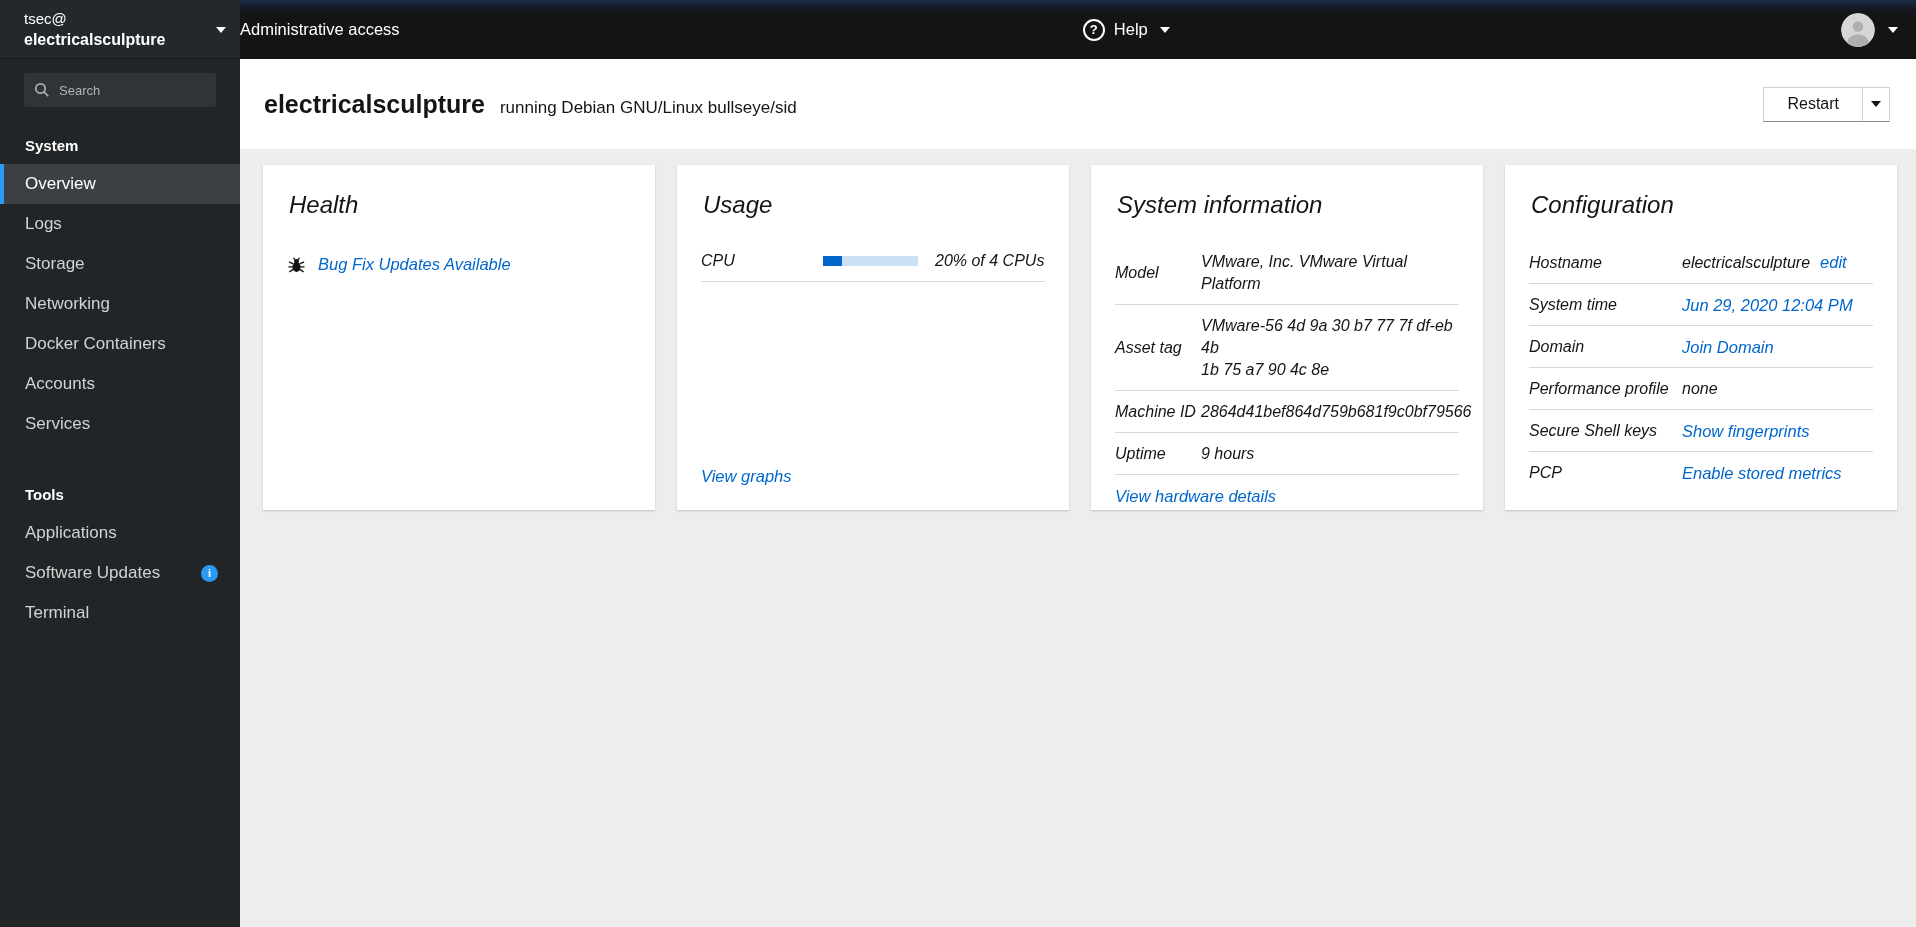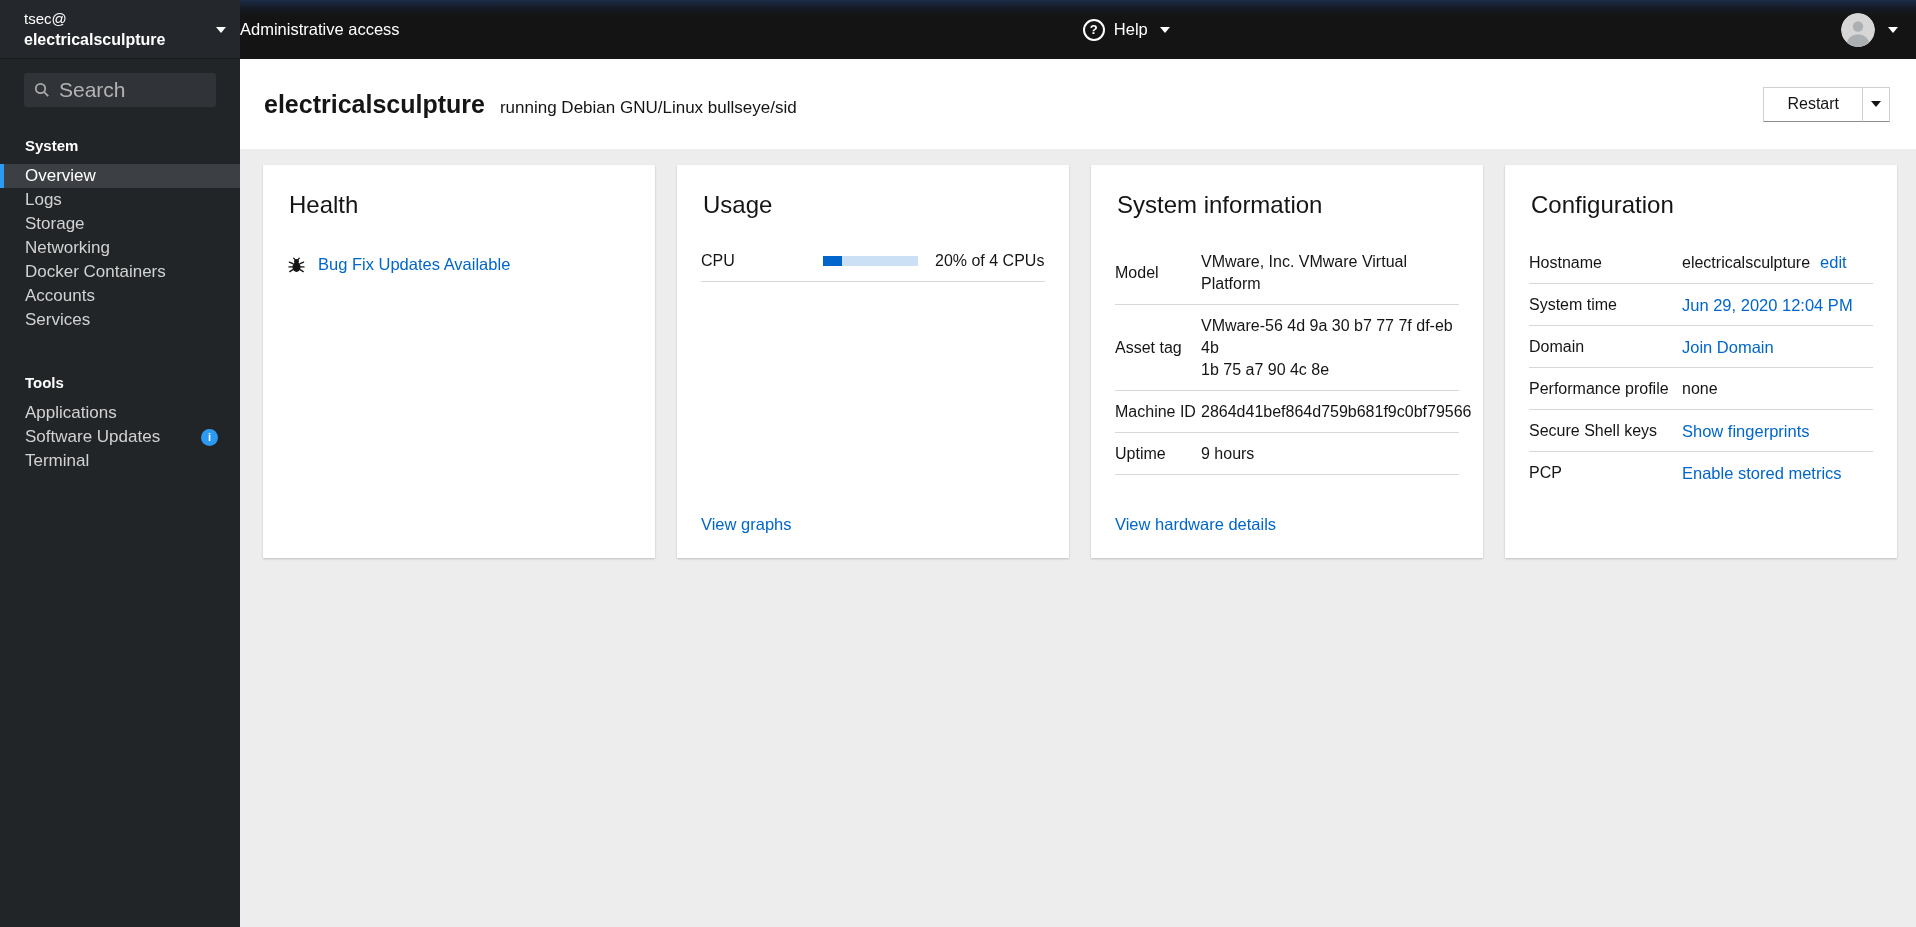--- a/index.html
+++ b/index.html
@@ -29,31 +29,31 @@
     border-top:6px solid #fff;
   }
   .caret.dark { border-top-color:#151515; }
   .search-wrap {
     margin:14px 24px 6px 24px; height:34px;
     background:#303338; border-radius:3px;
     display:flex; align-items:center; padding:0 10px; gap:9px;
   }
   .search-wrap input {
     background:transparent; border:none; outline:none;
-    color:#d2d2d2; font-size:21px; width:100%;
+    color:#d2d2d2; font-size:13px; width:100%;
     font-family:"Liberation Sans","DejaVu Sans",sans-serif;
   }
   .search-wrap input::placeholder { color:#b3b3b3; opacity:1; }
   .nav-section-title {
     color:#fff; font-size:15px; font-weight:bold;
     padding:24px 25px 10px 25px;
   }
   .nav-section-title.second { padding-top:42px; }
   .nav-item {
-    height:24px; display:flex; align-items:center;
+    height:40px; display:flex; align-items:center;
     padding:0 22px 0 25px; color:#d2d2d2; font-size:17px;
     cursor:pointer; border-left:4px solid transparent; padding-left:21px;
   }
   .nav-item.active {
     background:#3c3f44; border-left:4px solid #2b9af3; color:#fff;
   }
   .nav-badge {
     margin-left:auto; width:17px; height:17px; border-radius:50%;
     background:#2b9af3; color:#fff; font-size:11px; font-weight:bold;
     display:flex; align-items:center; justify-content:center;
@@ -99,23 +99,23 @@
     border-left:1px solid #d0d0d0;
   }
 
   .content {
     flex:1; background:#ededed; padding:16px 19px 0 23px; overflow:hidden;
   }
   .cards {
     display:grid; grid-template-columns:repeat(4,392px); gap:22px;
   }
   .card {
-    background:#fff; height:393px; padding:24px;
+    background:#fff; height:345px; padding:24px;
     box-shadow:0 1px 2px rgba(3,3,3,0.2);
-    display:flex; flex-direction:column;
+    display:flex; flex-direction:column;font-style:italic;
   }
   .card-title { font-size:24px; font-weight:400; color:#151515; margin:2px 0 22px 2px; }
 
   a.link { color:#0066cc; text-decoration:none; cursor:pointer; font-size:16.5px; }
   .card-footer-link { margin-top:auto; padding-top:12px; }
 
   
   .health-item { display:flex; align-items:center; gap:12px; margin-top:14px;text-align:right; }
 
   

